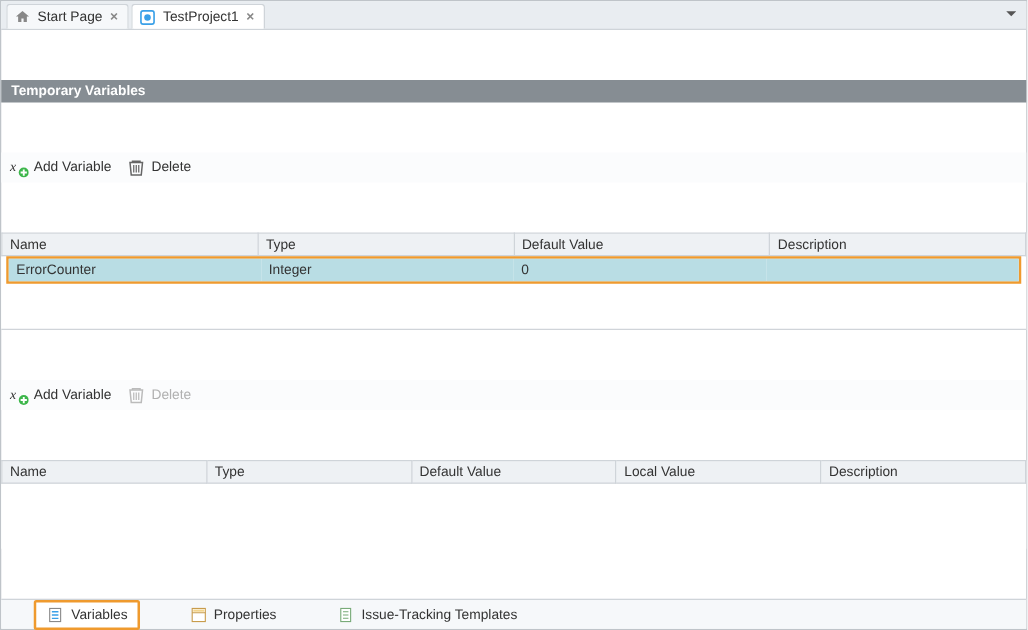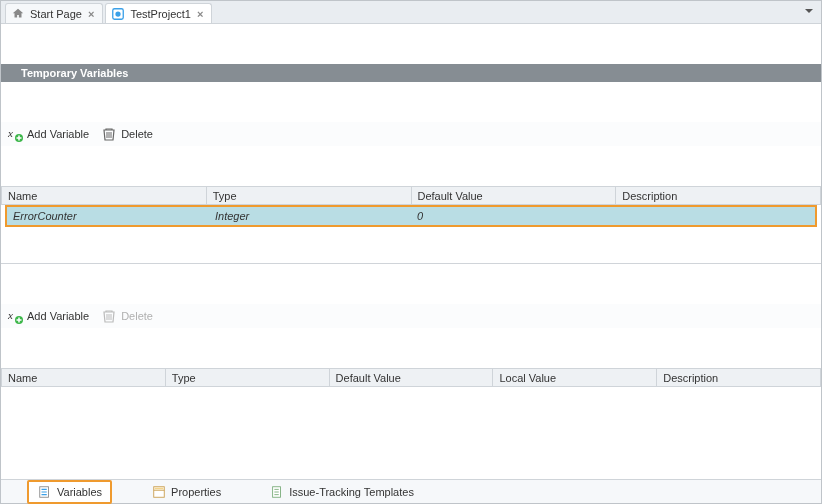--- a/index.html
+++ b/index.html
@@ -49,21 +49,21 @@
   }
   .dropdown-arrow {
     position: absolute; right: 6px; top: 4px;
     color: #555;
   }
   
   .section-header {
     background: #868d93;
     color: #fff;
     font-weight: bold;
-    padding: 3px 20px;
+    padding: 3px 8px;
     font-size: 11px;
   }
   
   .toolbar {
     display: flex; align-items: center;
     gap: 12px;
     padding: 4px 6px;
     background: #fbfcfd;
   }
   .toolbar .tbtn {
@@ -82,21 +82,20 @@
     text-align: left;
     font-weight: normal;
     padding: 2px 6px;
     height: 18px;
     margin-left: 28px;
   }
   .vars-table td {
     padding: 2px 6px;
     height: 18px;
     border: none;
-    font-style: italic;
   }
   .selected-row {
     background: #b9dde4;
   }
   .row-outline {
     border: 2px solid #ef9a2e;
     margin: 0 4px 4px 4px;
   }
   .panel-body-temp {
     flex: 1 1 165px;

